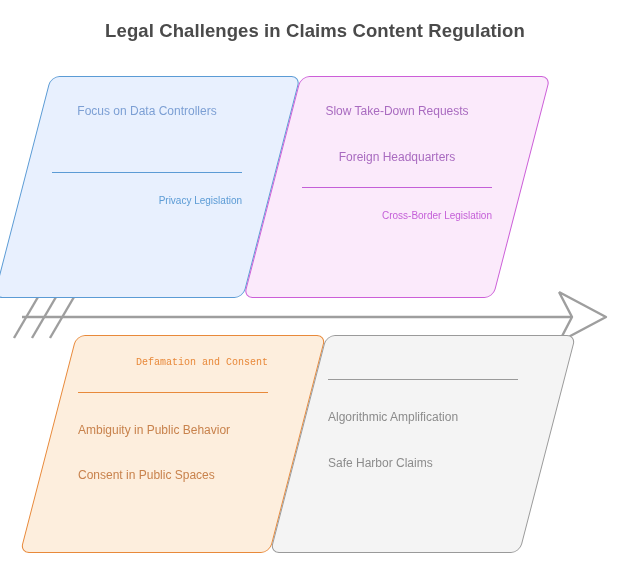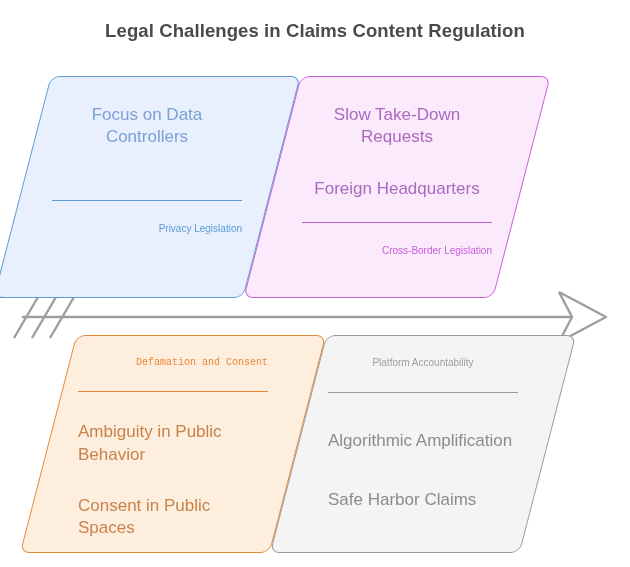--- a/index.html
+++ b/index.html
@@ -64,21 +64,21 @@
     justify-content: center;
     padding: 14px 30px;
     box-sizing: border-box;
   }
   .card-heading {
     font-size: 10px;
     line-height: 1.28;
     font-weight: normal;
   }
   .card-item {
-    font-size: 17px;
+    font-size: 12px;
     line-height: 1.3;
     font-weight: normal;
   }
   .card-divider {
     height: 0;
     border-top-width: 1.6px;
     border-top-style: solid;
     width: 100%;
   }
 
@@ -109,21 +109,21 @@
   #card-defamation { left: 48px; top: 335px; width: 250px; height: 218px; }
   #card-defamation .card-shape { background: #fdeedd; border-color: #e8893a; }
   #card-defamation .card-heading { color: #e8893a; font-family: Liberation Mono, monospace; }
   #card-defamation .card-item { color: #c8824c; }
   #card-defamation .card-divider { border-top-color: #e8893a; }
 
   
   #card-platform { left: 298px; top: 335px; width: 250px; height: 218px; }
   #card-platform .card-shape { background: #f4f4f4; border-color: #9a9a9a; }
   #card-platform .card-heading { color: #9e9e9e; }
-  #card-platform .card-item { color: #8c8c8c; margin-top: 7px; }
+  #card-platform .card-item { color: #8c8c8c; }
   #card-platform .card-divider { border-top-color: #9a9a9a; }
   .sp-md { height: 22px; }
   .sp-lg { height: 30px; }
 </style>
 </head>
 <body>
 
 <div id="canvas">
 
   <div id="diagram-title">Legal Challenges in Claims Content Regulation</div>
@@ -177,21 +177,20 @@
       <div class="sp-lg"></div>
       <div class="card-item">Ambiguity in Public Behavior</div>
       <div class="sp-lg"></div>
       <div class="card-item">Consent in Public Spaces</div>
     </div>
   </div>
 
   <div class="card bottom" id="card-platform">
     <div class="card-shape"></div>
     <div class="card-content">
-      <div class="card-heading" style="text-align:center;">Platform Accountability</div>
       <div class="sp-md"></div>
       <div class="card-divider"></div>
       <div class="sp-lg"></div>
       <div class="card-item">Algorithmic Amplification</div>
       <div class="sp-lg"></div>
       <div class="card-item">Safe Harbor Claims</div>
     </div>
   </div>
 
 </div>

